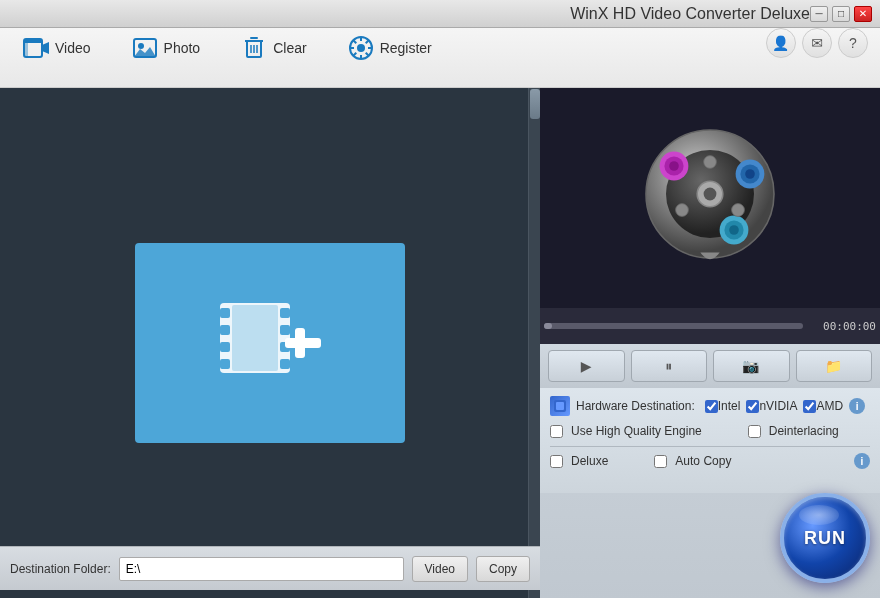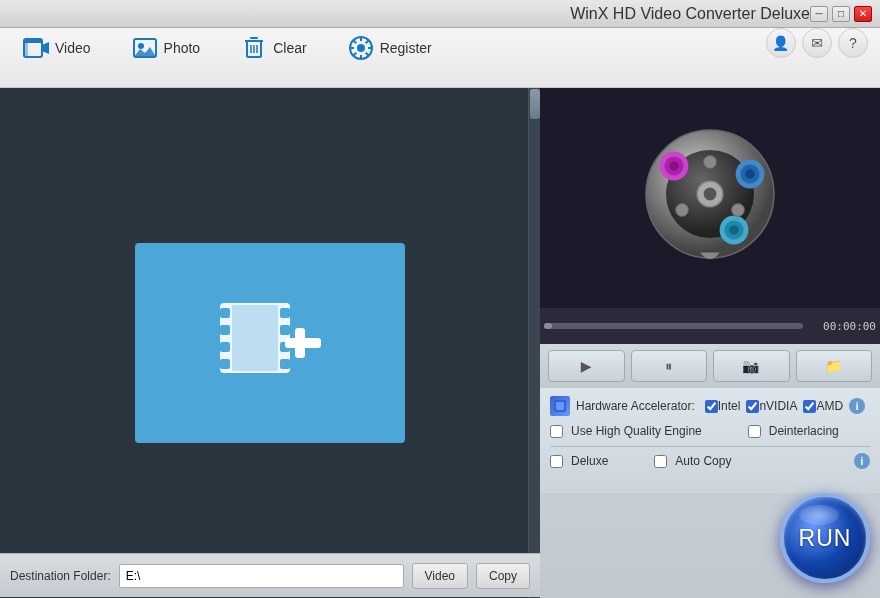--- a/index.html
+++ b/index.html
@@ -156,21 +156,21 @@
       width: 10px;
       height: 30px;
       background: linear-gradient(to bottom, #8a9aa8, #6a7a88);
       border-radius: 3px;
       margin: 1px;
     }
 
     
     .bottom-bar {
       position: absolute;
-      bottom: 1px;
+      bottom: 8px;
       left: 0;
       width: 540px;
       height: 44px;
       background: linear-gradient(to bottom, #d8dde2, #c5cad0);
       border-top: 1px solid #b0b5ba;
       display: flex;
       align-items: center;
       padding: 0 10px;
       gap: 8px;
     }
@@ -347,22 +347,22 @@
       height: 90px;
       border-radius: 50%;
       background: radial-gradient(circle at 35% 35%, #6699ff, #1144aa, #0a2266);
       border: 4px solid #8ab0e8;
       box-shadow: 0 4px 15px rgba(0,0,100,0.5), inset 0 2px 4px rgba(255,255,255,0.3);
       display: flex;
       align-items: center;
       justify-content: center;
       cursor: pointer;
       color: white;
-      font-size: 23px;
-      font-weight: normal;
+      font-size: 18px;
+      font-weight: bold;
       letter-spacing: 1px;
       text-shadow: 0 1px 3px rgba(0,0,0,0.5);
       position: relative;
       overflow: hidden;
     }
     .run-btn::before {
       content: '';
       position: absolute;
       top: 8px;
       left: 15px;
@@ -565,21 +565,21 @@
     </div>
 
     <div class="options-area">
       <div class="hw-accel-row">
         <div class="hw-accel-icon">
           <svg width="16" height="16" viewBox="0 0 16 16">
               <rect x="2" y="2" width="12" height="12" rx="2" fill="#3366cc"></rect>
               <rect x="4" y="4" width="8" height="8" rx="1" fill="#6699ff"></rect>
             </svg>
         </div>
-        <span class="hw-label">Hardware Accelerator:</span>
+        <span class="hw-label">Hardware Destination:</span>
         <div class="checkbox-item">
           <input type="checkbox" checked="" style="">
           <span>Intel</span>
         </div>
         <div class="checkbox-item">
           <input type="checkbox" checked="" style="">
           <span>nVIDIA</span>
         </div>
         <div class="checkbox-item">
           <input type="checkbox" checked="" style="">

